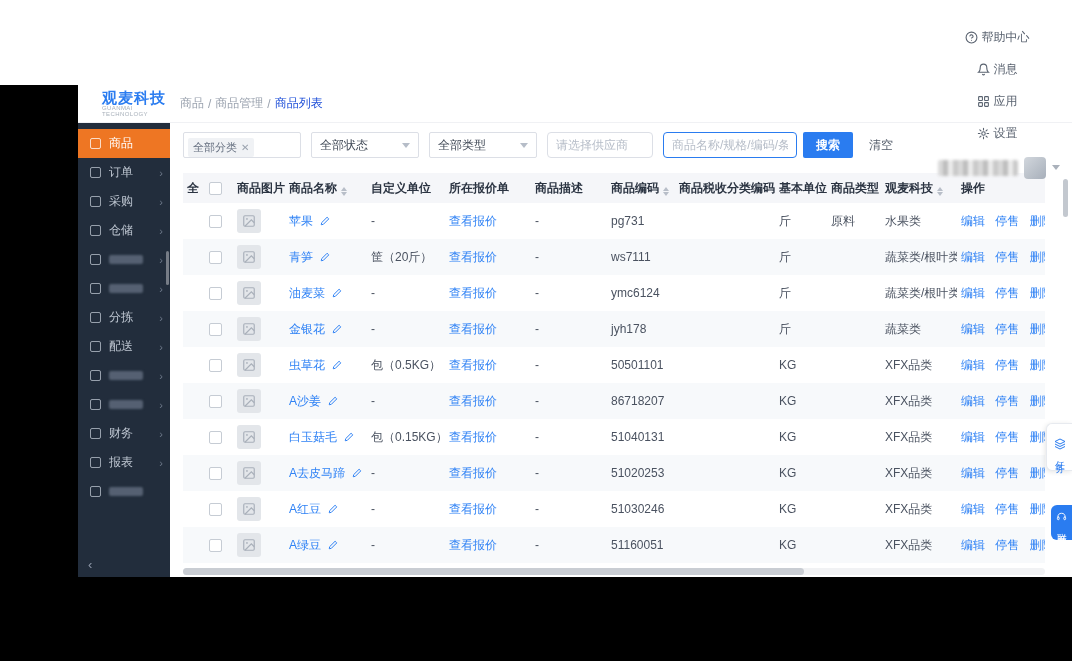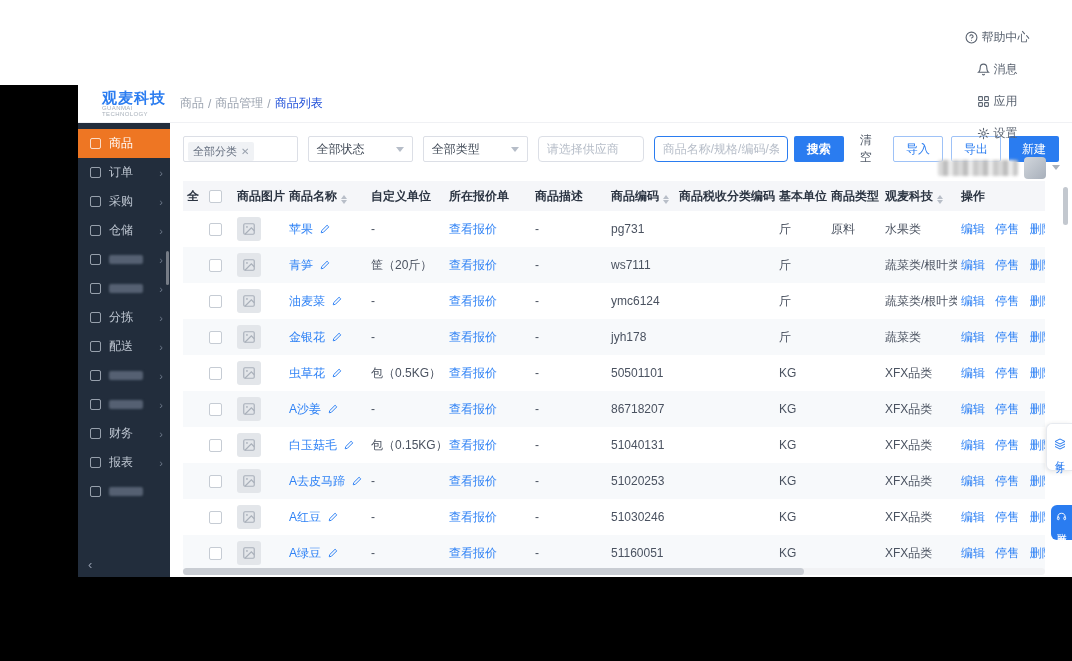--- a/index.html
+++ b/index.html
@@ -243,25 +243,20 @@
           <span class="sel-caret"></span>
         </div>
         <div class="select">
           <span>全部类型</span>
           <span class="sel-caret"></span>
         </div>
         <input class="text-input supplier-input" placeholder="请选择供应商" style="">
         <input class="text-input keyword-input" placeholder="商品名称/规格/编码/条形码" style="">
         <button class="btn btn-primary search-btn">搜索</button>
         <span class="clear-link">清空</span>
-        <div class="fb-right">
-          <button class="btn btn-outline">导入</button>
-          <button class="btn btn-outline">导出</button>
-          <button class="btn btn-primary">新建</button>
-        </div>
       </div>
 
 
       <div class="table-zone">
         <table>
           <colgroup>
             <col style="width:22px">
               <col style="width:28px">
               <col style="width:52px">
               <col style="width:82px">

